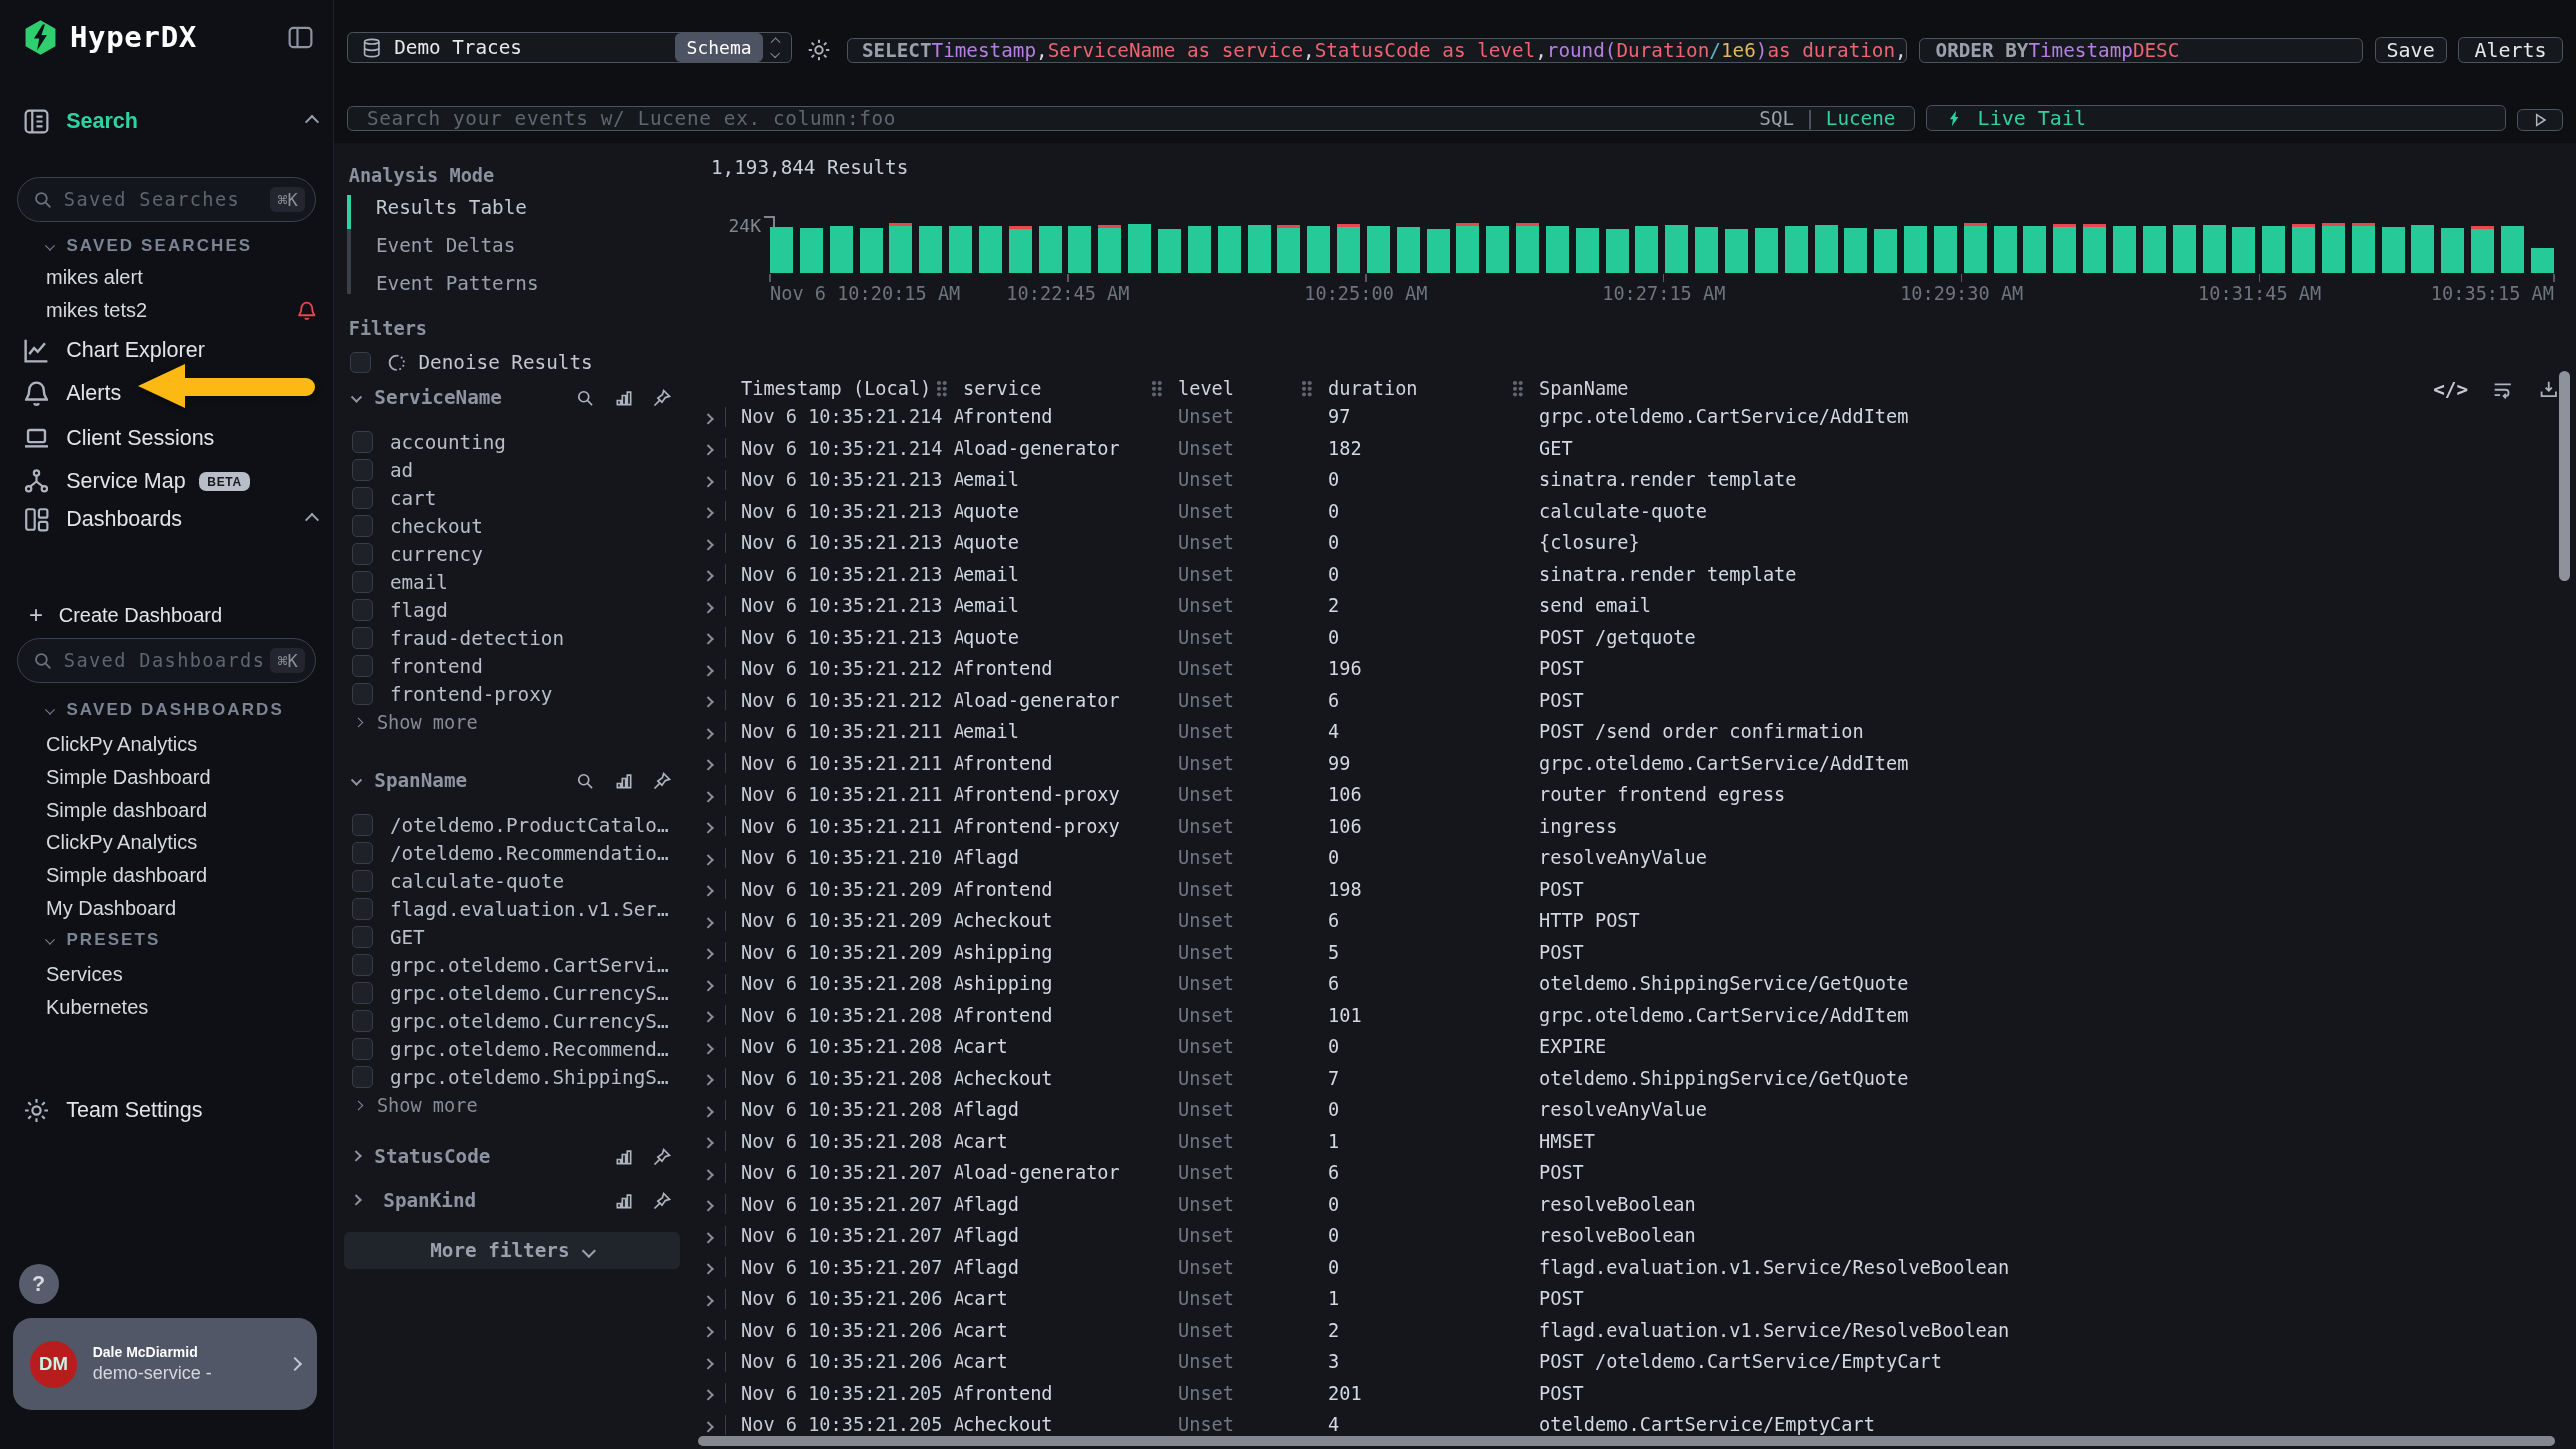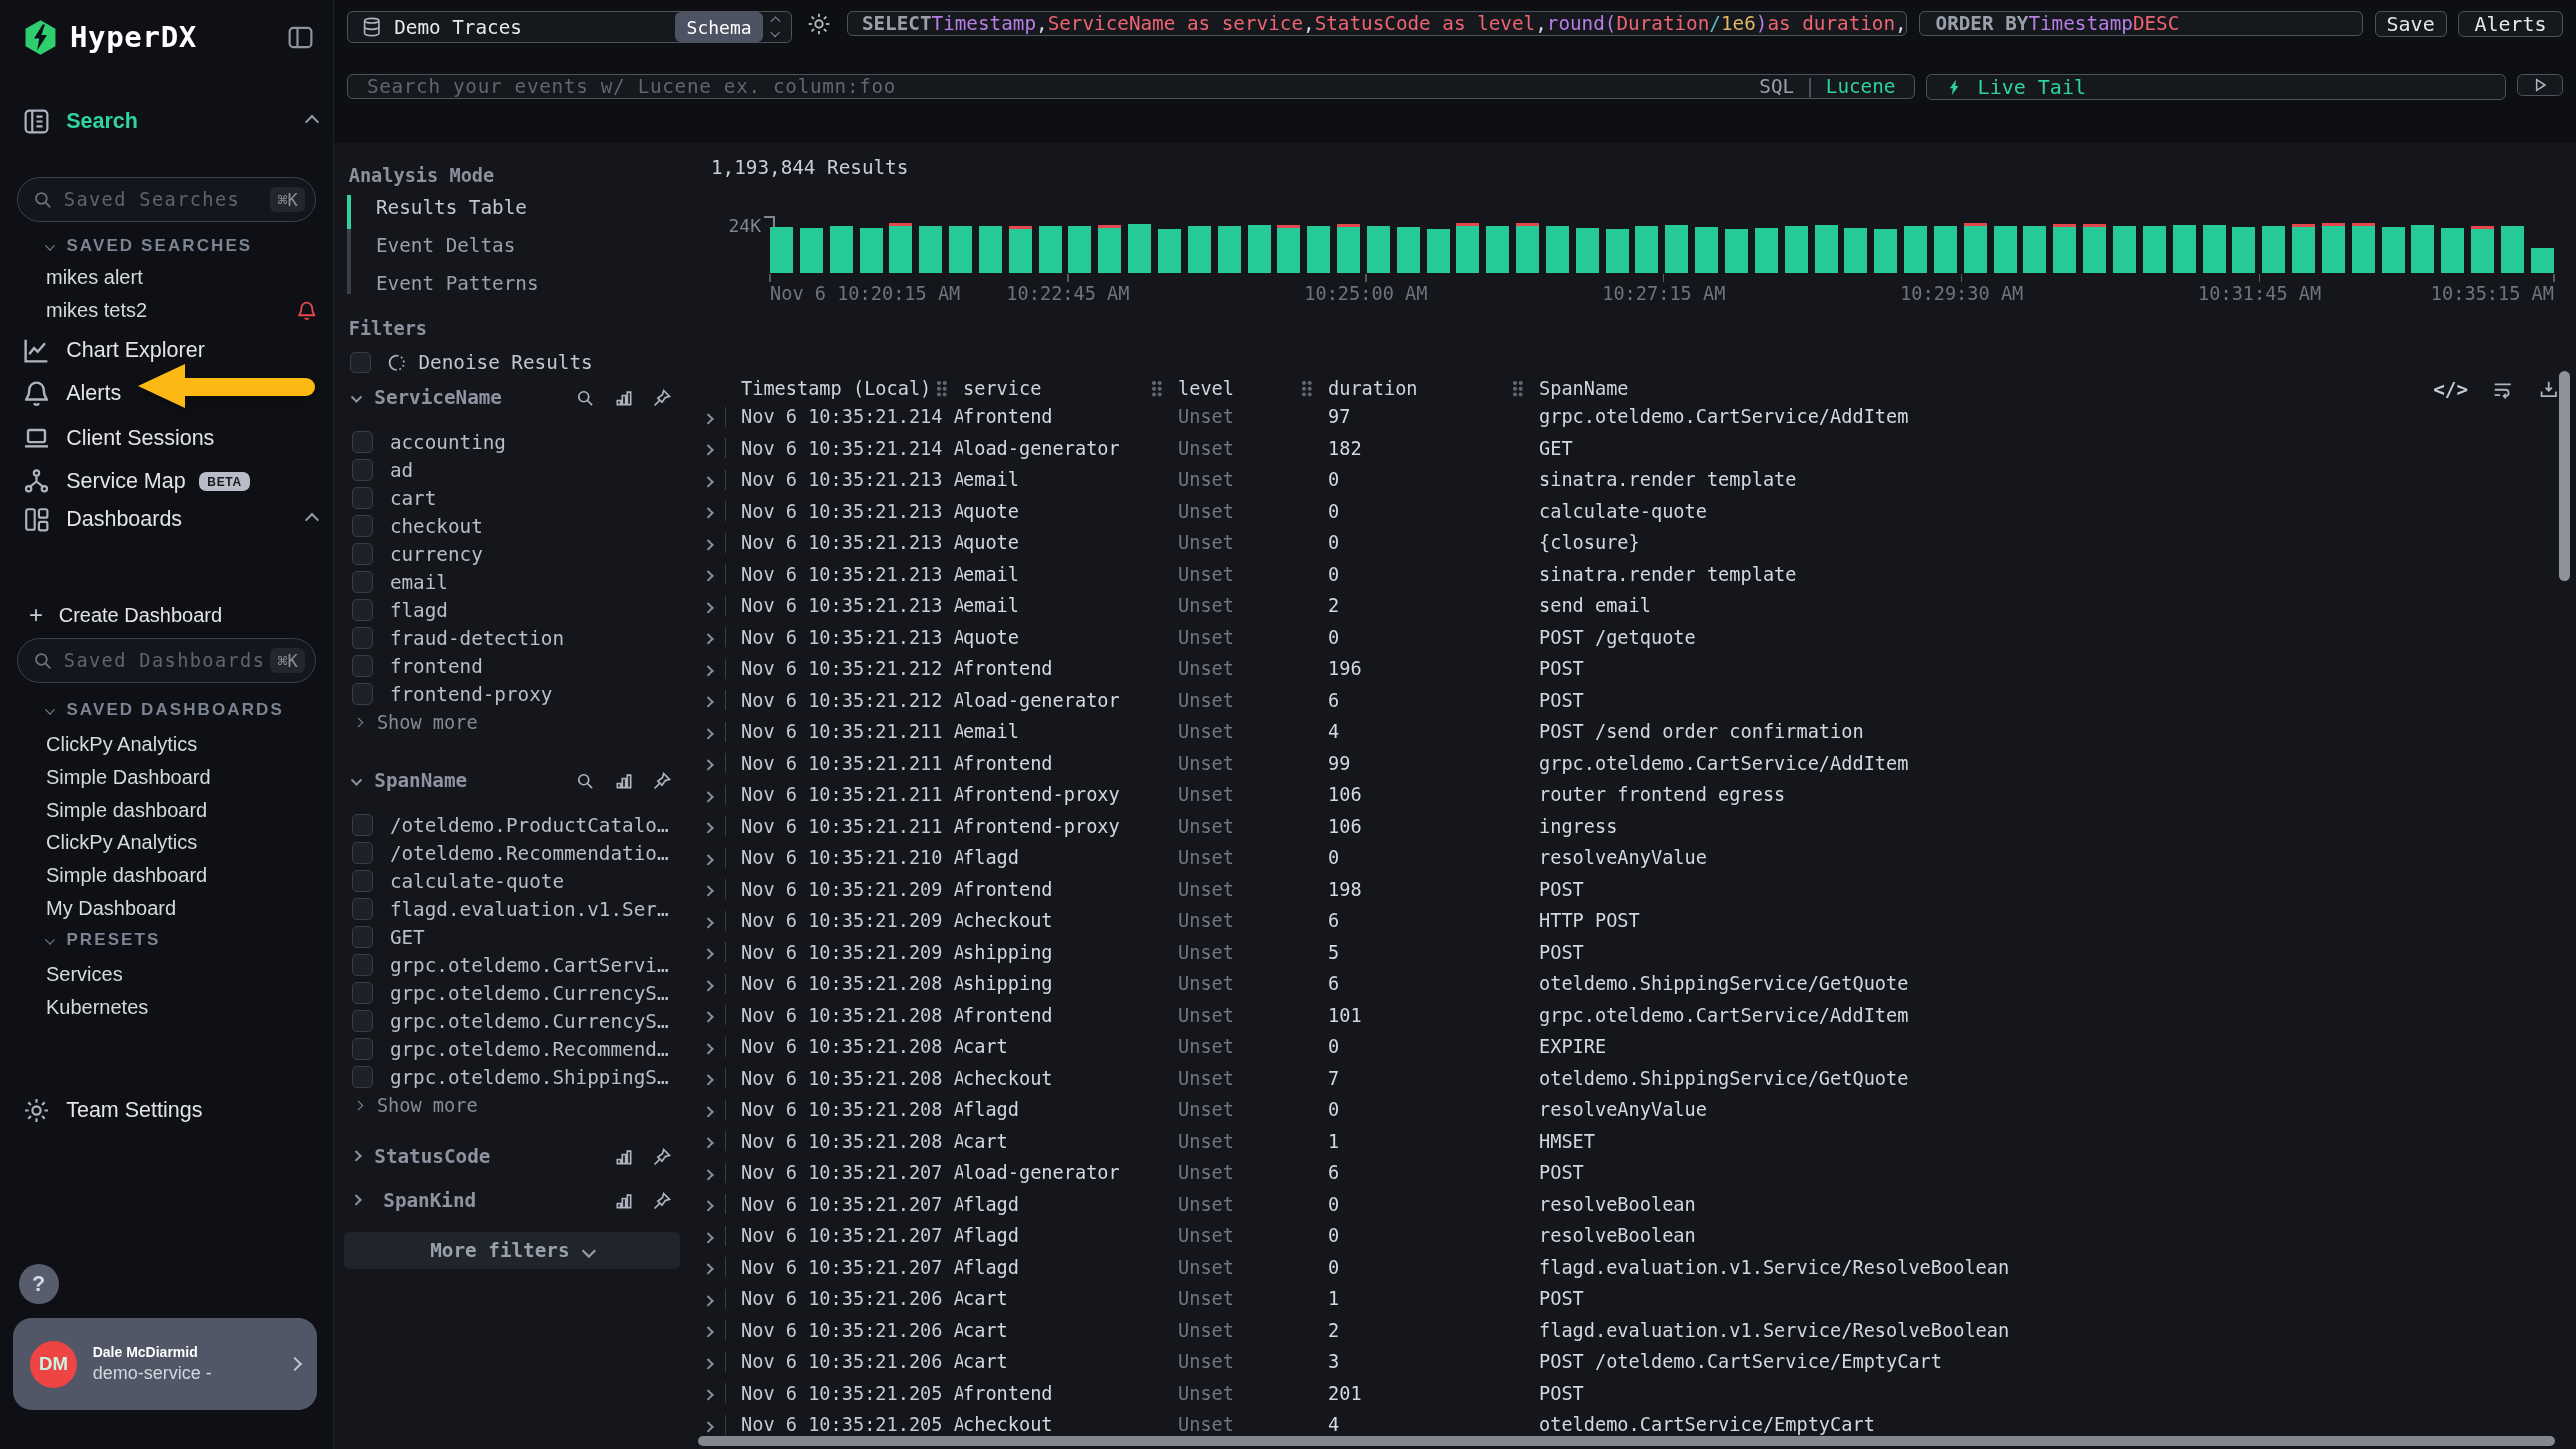--- a/index.html
+++ b/index.html
@@ -33,34 +33,34 @@
   .caps .arr{margin-right:13px;color:#7b8492;width:6.4px;height:6.4px;border-width:1.8px;}
   .side-sub{position:absolute;left:46px;right:15.7px;display:flex;align-items:center;font-size:20px;color:#d6d9de;
             font-family:"Liberation Sans",sans-serif;}
   .beta{margin-left:13px;background:#b9bdc7;color:#16181d;font-size:12px;font-weight:bold;letter-spacing:0.7px;
         border-radius:7.2px;padding:2.9px 8.6px;font-family:"Liberation Sans",sans-serif;}
   .help-circle{position:absolute;left:18.6px;top:1264px;width:40px;height:40px;border-radius:50%;background:#575d6d;
                color:#d6dae2;font-size:21.5px;font-weight:bold;display:flex;align-items:center;justify-content:center;
                font-family:"Liberation Sans",sans-serif;}
   .user-card{position:absolute;left:13px;right:15.7px;top:1318px;height:92px;background:#515767;border-radius:18.6px;
              display:flex;align-items:center;padding:0 17px;}
-  .avatar{width:47px;height:47px;border-radius:50%;background:#ef4444;color:#c8f4e3;font-size:18.6px;font-weight:bold;
+  .avatar{width:47px;height:47px;border-radius:50%;background:#b91c1c;color:#c8f4e3;font-size:18.6px;font-weight:bold;
           display:flex;align-items:center;justify-content:center;font-family:"Liberation Sans",sans-serif;}
   .user-meta{margin-left:15.7px;font-family:"Liberation Sans",sans-serif;}
   .user-name{font-size:14px;font-weight:bold;color:#fff;}
   .user-sub{font-size:18px;color:#d4d7de;margin-top:2.9px;}
   .user-card .arr{margin-left:auto;color:#c3c7cf;}
   .yellow-arrow{position:absolute;left:138px;top:364px;width:179px;height:44px;z-index:9;filter:drop-shadow(0 2.9px 3.6px rgba(0,0,0,.45));}
   .ya-head{position:absolute;left:0;top:0;width:0;height:0;border-top:22px solid transparent;border-bottom:22px solid transparent;
            border-right:47px solid #fdb913;}
   .ya-shaft{position:absolute;left:44px;top:13.6px;width:133px;height:18px;background:#fdb913;border-radius:0 9.3px 9.3px 0;}
 
   
   .topbar{position:absolute;left:333px;right:0;top:0;height:143px;background:#0d0f13;}
-  .tb-row{position:absolute;left:0;right:0;display:flex;align-items:flex-start;padding:0 13px 0 14.3px;gap:11.4px;}
+  .tb-row{position:absolute;left:0;right:0;display:flex;align-items:flex-end;padding:0 13px 0 14.3px;gap:11.4px;}
   .tb-row1{top:11.4px;height:52px;}
   .tb-row2{top:74px;height:57px;}
   .box{border:1.4px solid #4e545e;background:#15181d;border-radius:5.7px;display:flex;align-items:center;}
   .src-select{width:417px;padding:0 13px;}
   .src-name{font-size:19.3px;color:#e7e9ed;margin-left:11.4px;}
   .schema-badge{margin-left:auto;background:#4d5362;color:#fff;font-size:18px;border-radius:5.7px;padding:4.3px 11.4px;}
   .mini-chevrons{display:flex;flex-direction:column;gap:4.3px;margin-left:8.6px;color:#8d93a0;}
   .mini-chevrons .arr{width:5.7px;height:5.7px;border-width:1.8px;}
   .gear-wrap{width:31.5px;display:flex;align-items:center;justify-content:center;color:#8b919c;}
   .sql-box{flex:1;overflow:hidden;padding:0 14.3px;white-space:nowrap;font-size:19.3px;}

